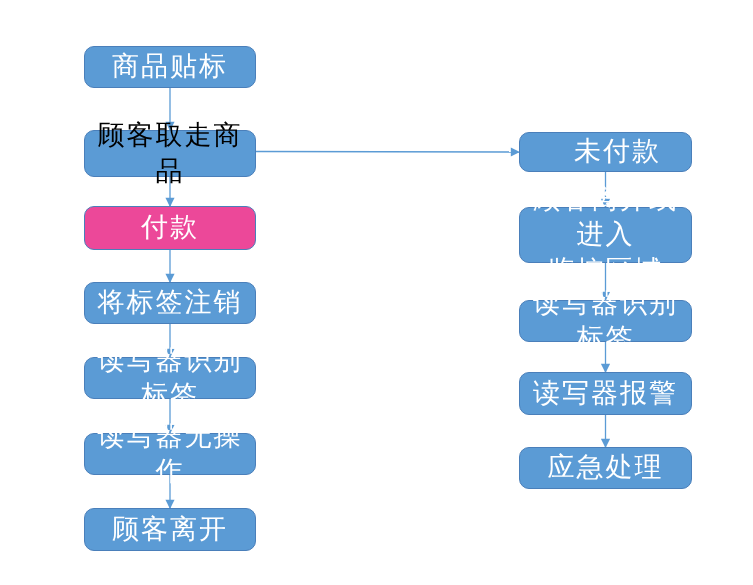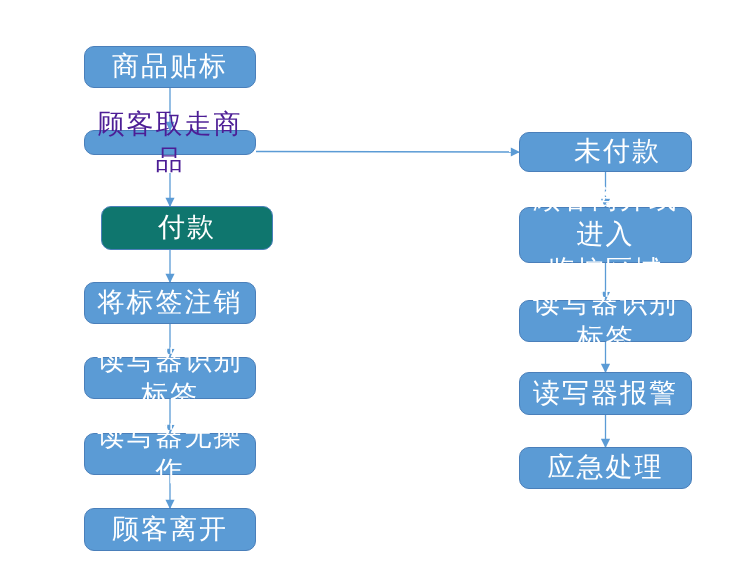--- a/index.html
+++ b/index.html
@@ -61,24 +61,24 @@
         <line x1="605.5" y1="172" x2="605.5" y2="207" stroke="#5b9bd5" stroke-width="1.3" marker-end="url(#arrowhead)"></line>
         <line x1="605.5" y1="263" x2="605.5" y2="300" stroke="#5b9bd5" stroke-width="1.3" marker-end="url(#arrowhead)"></line>
         <line x1="605.5" y1="342" x2="605.5" y2="372" stroke="#5b9bd5" stroke-width="1.3" marker-end="url(#arrowhead)"></line>
         <line x1="605.5" y1="415" x2="605.5" y2="447" stroke="#5b9bd5" stroke-width="1.3" marker-end="url(#arrowhead)"></line>
       </g>
   </svg>
   <div id="node-layer">
       <div class="node" style="left: 84px; top: 46px; width: 172px; height: 42px; background: rgb(91, 155, 213); border: 1.5px solid rgb(74, 127, 186); color: rgb(255, 255, 255);">
         <span class="node-label">商品贴标</span>
       </div>
-      <div class="node" style="left: 84px; top: 130px; width: 172px; height: 25px; background: rgb(91, 155, 213); border: 1.5px solid rgb(74, 127, 186); color: #4c1d95;">
+      <div class="node" style="left: 84px; top: 130px; width: 172px; height: 47px; background: rgb(91, 155, 213); border: 1.5px solid rgb(74, 127, 186); color: #000000;">
         <span class="node-label">顾客取走商品</span>
       </div>
-      <div class="node" style="left: 84px; top: 206px; width: 172px; height: 44px; background: #0f766e; border: 1.5px solid rgb(74, 127, 186); color: rgb(255, 255, 255); margin-left: 17px;">
+      <div class="node" style="left: 84px; top: 206px; width: 172px; height: 44px; background: #ec4899; border: 1.5px solid rgb(74, 127, 186); color: rgb(255, 255, 255);">
         <span class="node-label">付款</span>
       </div>
       <div class="node" style="left: 84px; top: 282px; width: 172px; height: 42px; background: rgb(91, 155, 213); border: 1.5px solid rgb(74, 127, 186); color: rgb(255, 255, 255);">
         <span class="node-label">将标签注销</span>
       </div>
       <div class="node" style="left: 84px; top: 357px; width: 172px; height: 42px; background: rgb(91, 155, 213); border: 1.5px solid rgb(74, 127, 186); color: rgb(255, 255, 255);">
         <span class="node-label">读写器识别标签</span>
       </div>
       <div class="node" style="left: 84px; top: 433px; width: 172px; height: 42px; background: rgb(91, 155, 213); border: 1.5px solid rgb(74, 127, 186); color: rgb(255, 255, 255);">
         <span class="node-label">读写器无操作</span>

